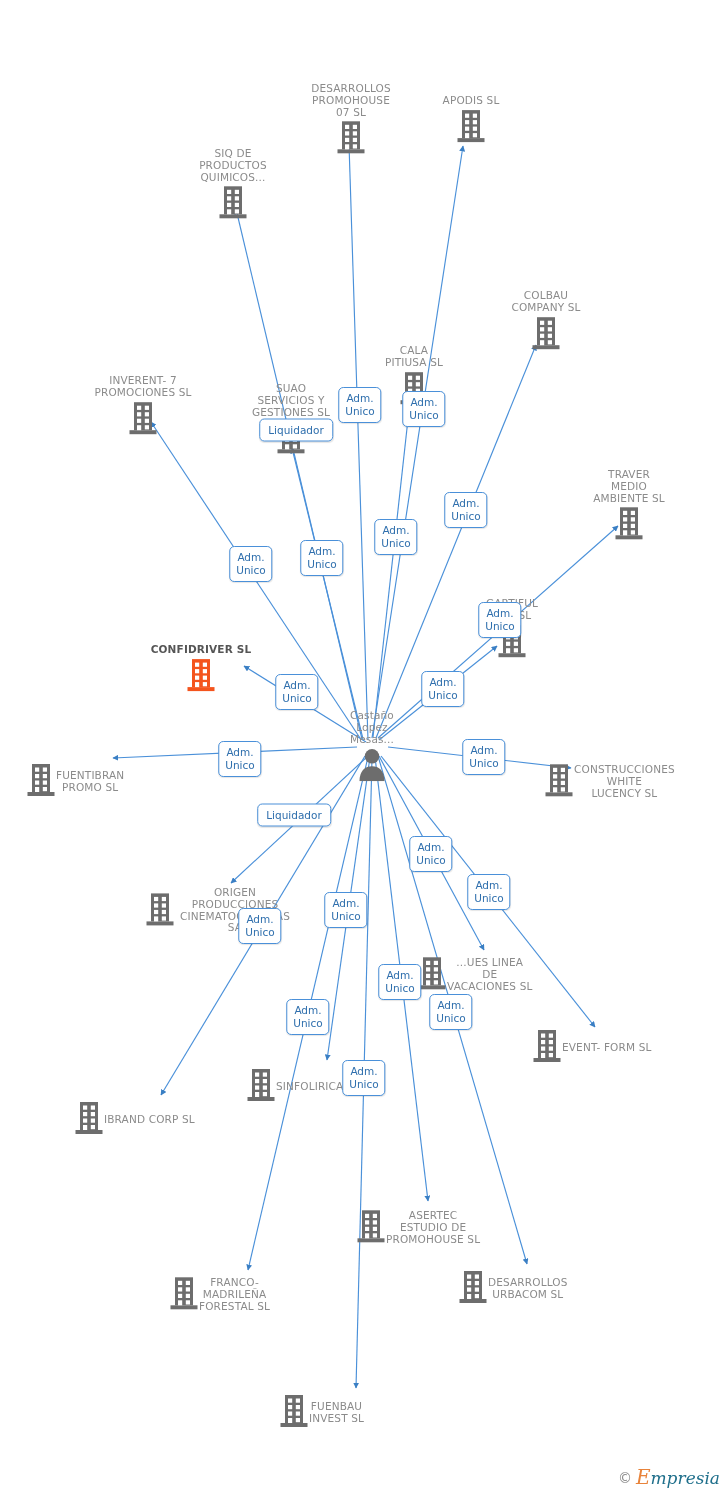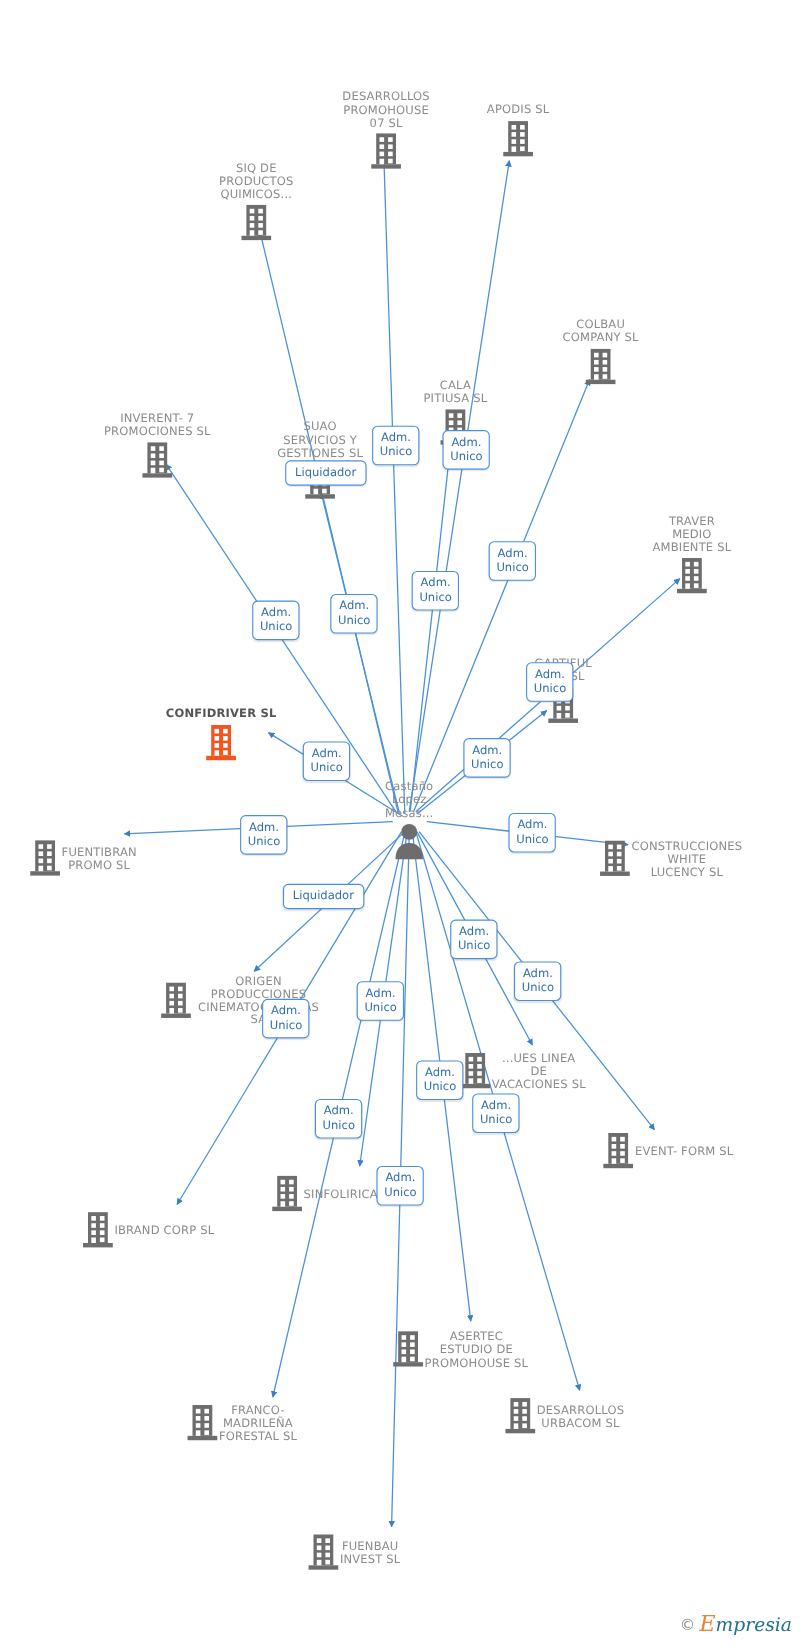--- a/index.html
+++ b/index.html
@@ -305,21 +305,21 @@
             <rect x="16.8" y="11" width="4.2" height="4.2" fill="#fff"></rect>
             <rect x="9" y="17.5" width="4.2" height="4.2" fill="#fff"></rect>
             <rect x="16.8" y="17.5" width="4.2" height="4.2" fill="#fff"></rect>
             <rect x="9" y="24" width="4.2" height="5" fill="#fff"></rect>
             <rect x="16.8" y="24" width="4.2" height="4.2" fill="#fff"></rect>
           </svg></span>
         <span class="cap">...UES LINEA
 DE
 VACACIONES SL</span>
       </div>
-      <div class="node" style="left: 607px; top: 1031px; justify-content: center;">
+      <div class="node" style="left: 607px; top: 1031px;">
         <span class="glyph"><svg width="30" height="36" viewBox="0 0 30 36" xmlns="http://www.w3.org/2000/svg">
             <rect x="6" y="1" width="18" height="28" fill="#6d6d6d"></rect>
             <rect x="1.5" y="29" width="27" height="4" fill="#6d6d6d"></rect>
             <rect x="9" y="4.5" width="4.2" height="4.2" fill="#fff"></rect>
             <rect x="16.8" y="4.5" width="4.2" height="4.2" fill="#fff"></rect>
             <rect x="9" y="11" width="4.2" height="4.2" fill="#fff"></rect>
             <rect x="16.8" y="11" width="4.2" height="4.2" fill="#fff"></rect>
             <rect x="9" y="17.5" width="4.2" height="4.2" fill="#fff"></rect>
             <rect x="16.8" y="17.5" width="4.2" height="4.2" fill="#fff"></rect>
             <rect x="9" y="24" width="4.2" height="5" fill="#fff"></rect>

